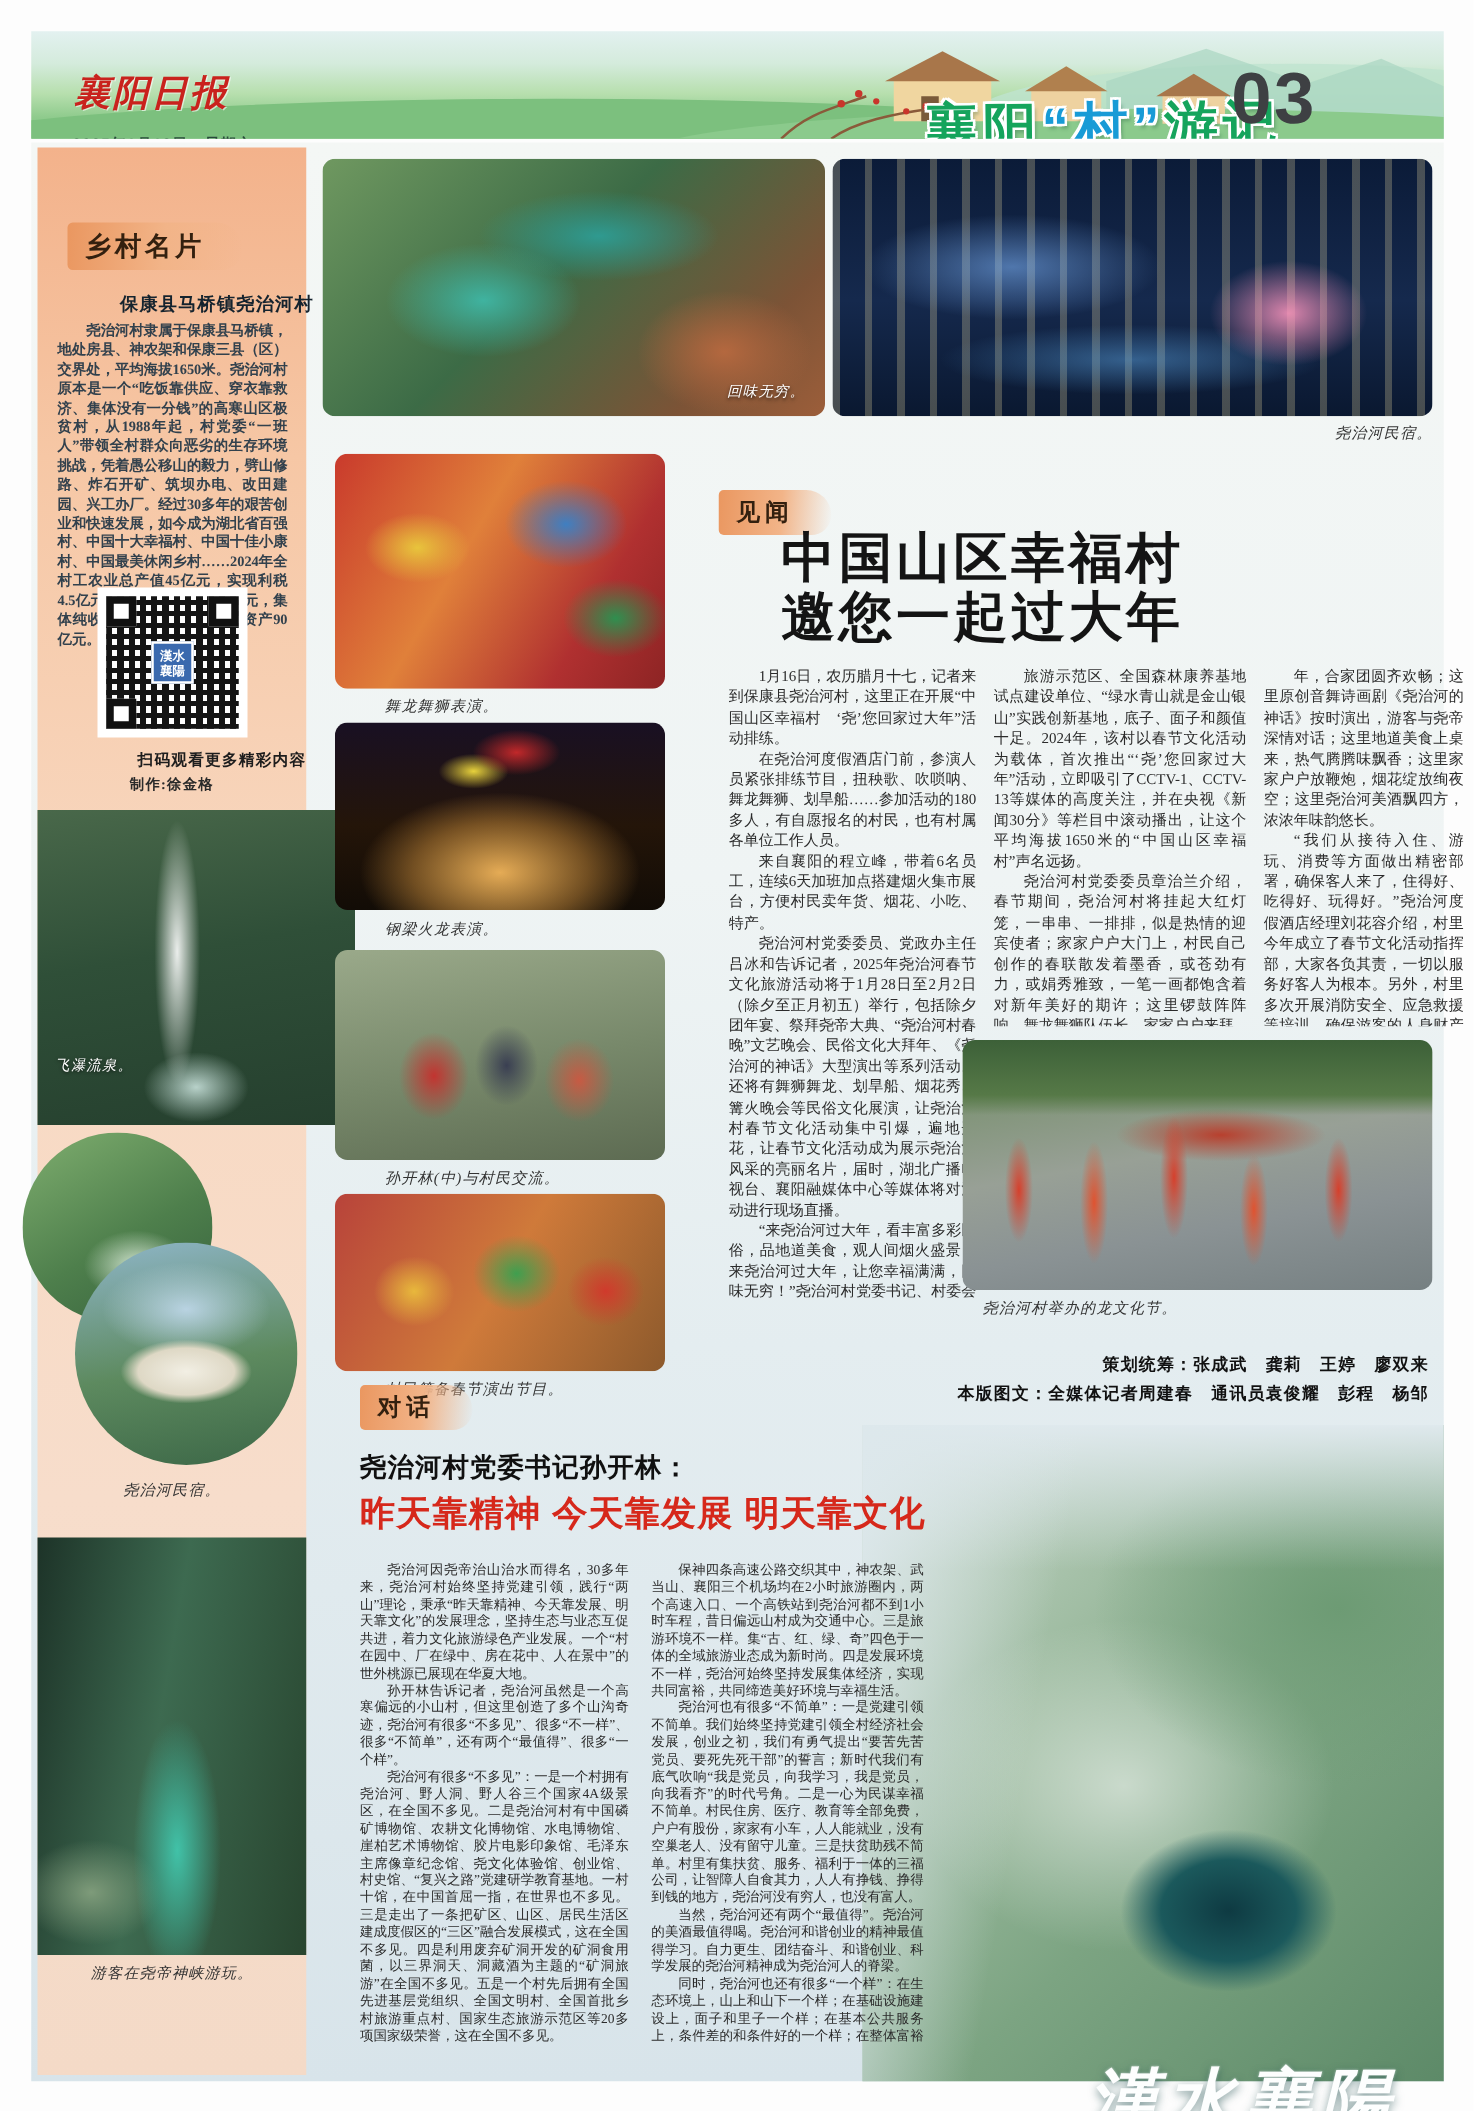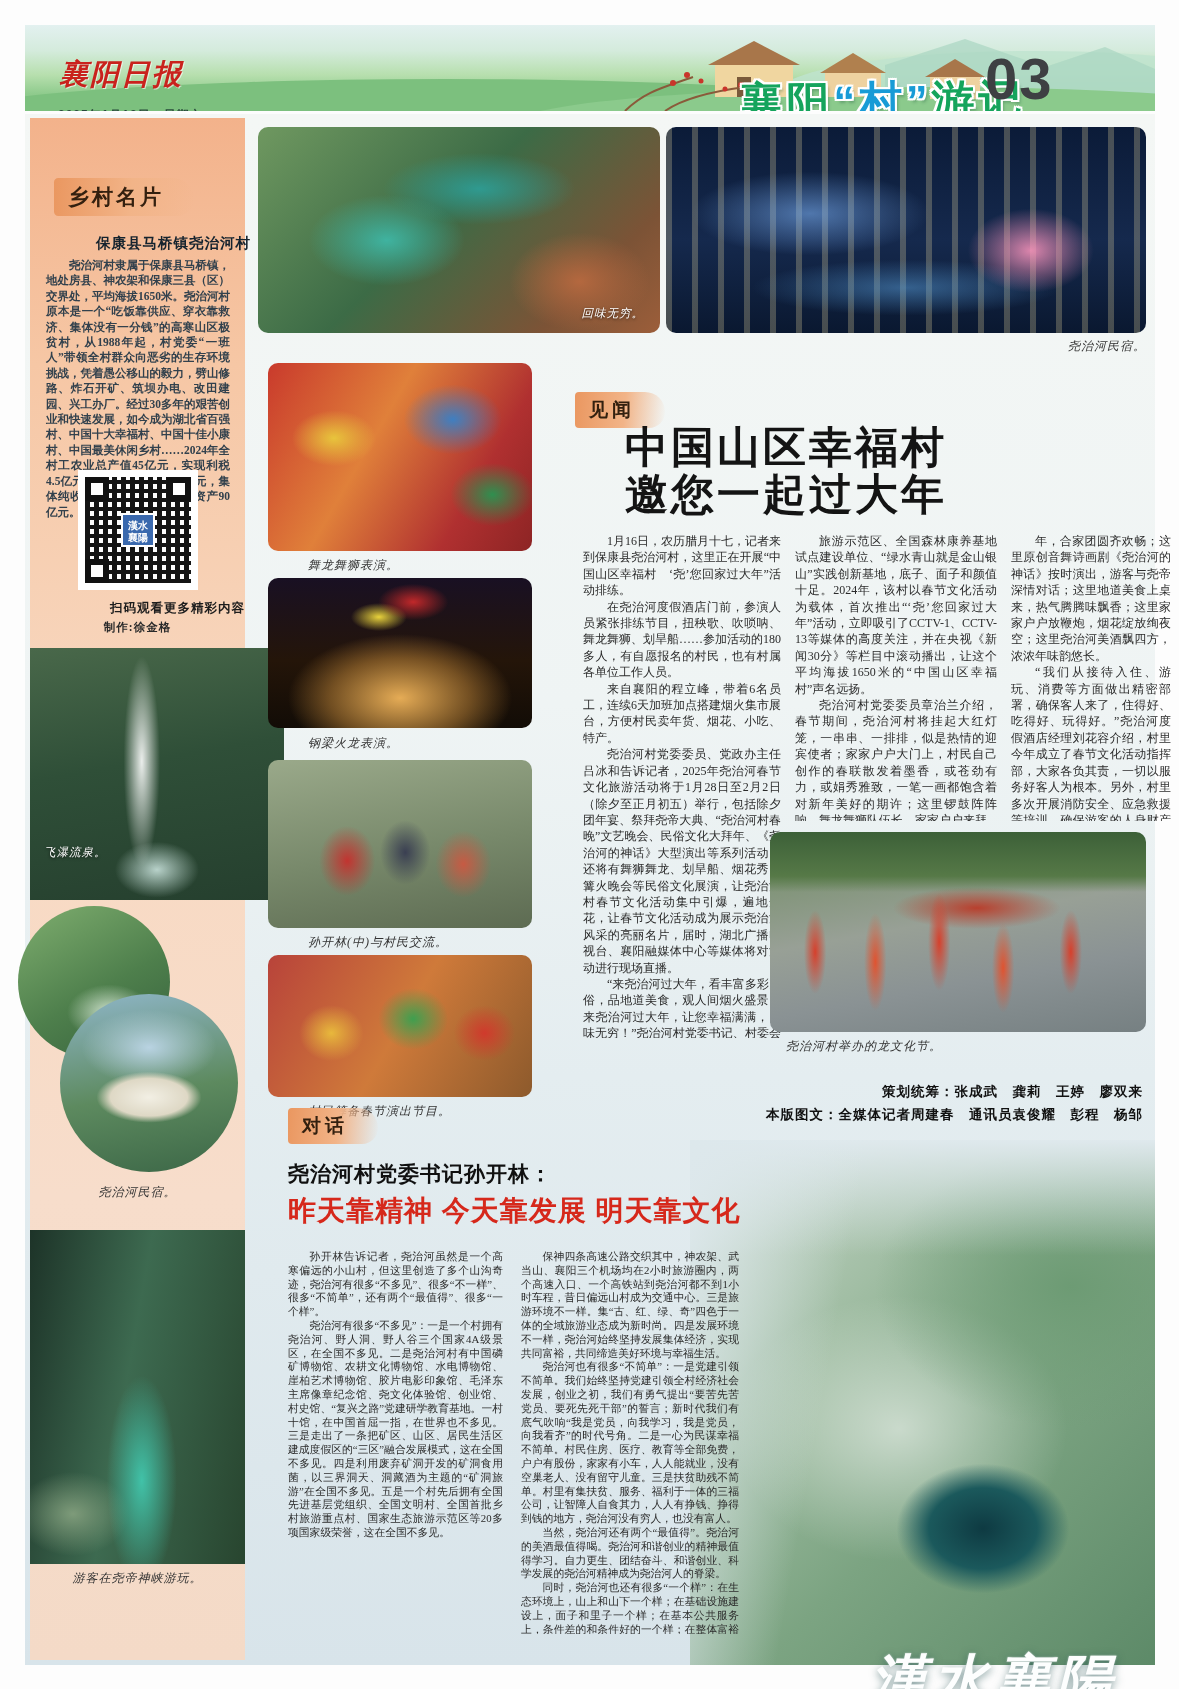--- a/index.html
+++ b/index.html
@@ -284,20 +284,21 @@
     <div class="cap fest-cap" style="left:761px; top:924px;">尧治河村举办的龙文化节。</div>
     <div class="credits" style="left:741px; top:966px;text-align:right;">
       <div>策划统筹：张成武　龚莉　王婷　廖双来</div>
       <div>本版图文：全媒体记者周建春　通讯员袁俊耀　彭程　杨邹</div>
     </div>
 
     <div class="brush dh-label" style="position:absolute; left:263px; top:994px;">对话</div>
     <div class="dh-kicker" style="left:263px; top:1046px;">尧治河村党委书记孙开林：</div>
     <div class="dh-head" style="left:263px; top:1078px;">昨天靠精神  今天靠发展  明天靠文化</div>
     <div class="art dh-c1" style="left:263px; top:1136px;">
+      <p>尧治河因尧帝治山治水而得名，30多年来，尧治河村始终坚持党建引领，践行“两山”理论，秉承“昨天靠精神、今天靠发展、明天靠文化”的发展理念，坚持生态与业态互促共进，着力文化旅游绿色产业发展。一个“村在园中、厂在绿中、房在花中、人在景中”的世外桃源已展现在华夏大地。</p>
       <p>孙开林告诉记者，尧治河虽然是一个高寒偏远的小山村，但这里创造了多个山沟奇迹，尧治河有很多“不多见”、很多“不一样”、很多“不简单”，还有两个“最值得”、很多“一个样”。</p>
       <p>尧治河有很多“不多见”：一是一个村拥有尧治河、野人洞、野人谷三个国家4A级景区，在全国不多见。二是尧治河村有中国磷矿博物馆、农耕文化博物馆、水电博物馆、崖柏艺术博物馆、胶片电影印象馆、毛泽东主席像章纪念馆、尧文化体验馆、创业馆、村史馆、“复兴之路”党建研学教育基地。一村十馆，在中国首屈一指，在世界也不多见。三是走出了一条把矿区、山区、居民生活区建成度假区的“三区”融合发展模式，这在全国不多见。四是利用废弃矿洞开发的矿洞食用菌，以三界洞天、洞藏酒为主题的“矿洞旅游”在全国不多见。五是一个村先后拥有全国先进基层党组织、全国文明村、全国首批乡村旅游重点村、国家生态旅游示范区等20多项国家级荣誉，这在全国不多见。</p>
 
     </div>
     <div class="art dh-c2" style="left:496px; top:1136px;">
       <p>保神四条高速公路交织其中，神农架、武当山、襄阳三个机场均在2小时旅游圈内，两个高速入口、一个高铁站到尧治河都不到1小时车程，昔日偏远山村成为交通中心。三是旅游环境不一样。集“古、红、绿、奇”四色于一体的全域旅游业态成为新时尚。四是发展环境不一样，尧治河始终坚持发展集体经济，实现共同富裕，共同缔造美好环境与幸福生活。</p>
       <p>尧治河也有很多“不简单”：一是党建引领不简单。我们始终坚持党建引领全村经济社会发展，创业之初，我们有勇气提出“要苦先苦党员、要死先死干部”的誓言；新时代我们有底气吹响“我是党员，向我学习，我是党员，向我看齐”的时代号角。二是一心为民谋幸福不简单。村民住房、医疗、教育等全部免费，户户有股份，家家有小车，人人能就业，没有空巢老人、没有留守儿童。三是扶贫助残不简单。村里有集扶贫、服务、福利于一体的三福公司，让智障人自食其力，人人有挣钱、挣得到钱的地方，尧治河没有穷人，也没有富人。</p>
       <p>当然，尧治河还有两个“最值得”。尧治河的美酒最值得喝。尧治河和谐创业的精神最值得学习。自力更生、团结奋斗、和谐创业、科学发展的尧治河精神成为尧治河人的脊梁。</p>
       <p>同时，尧治河也还有很多“一个样”：在生态环境上，山上和山下一个样；在基础设施建设上，面子和里子一个样；在基本公共服务上，条件差的和条件好的一个样；在整体富裕程度上，干部和群众一个样……</p>
     </div>

